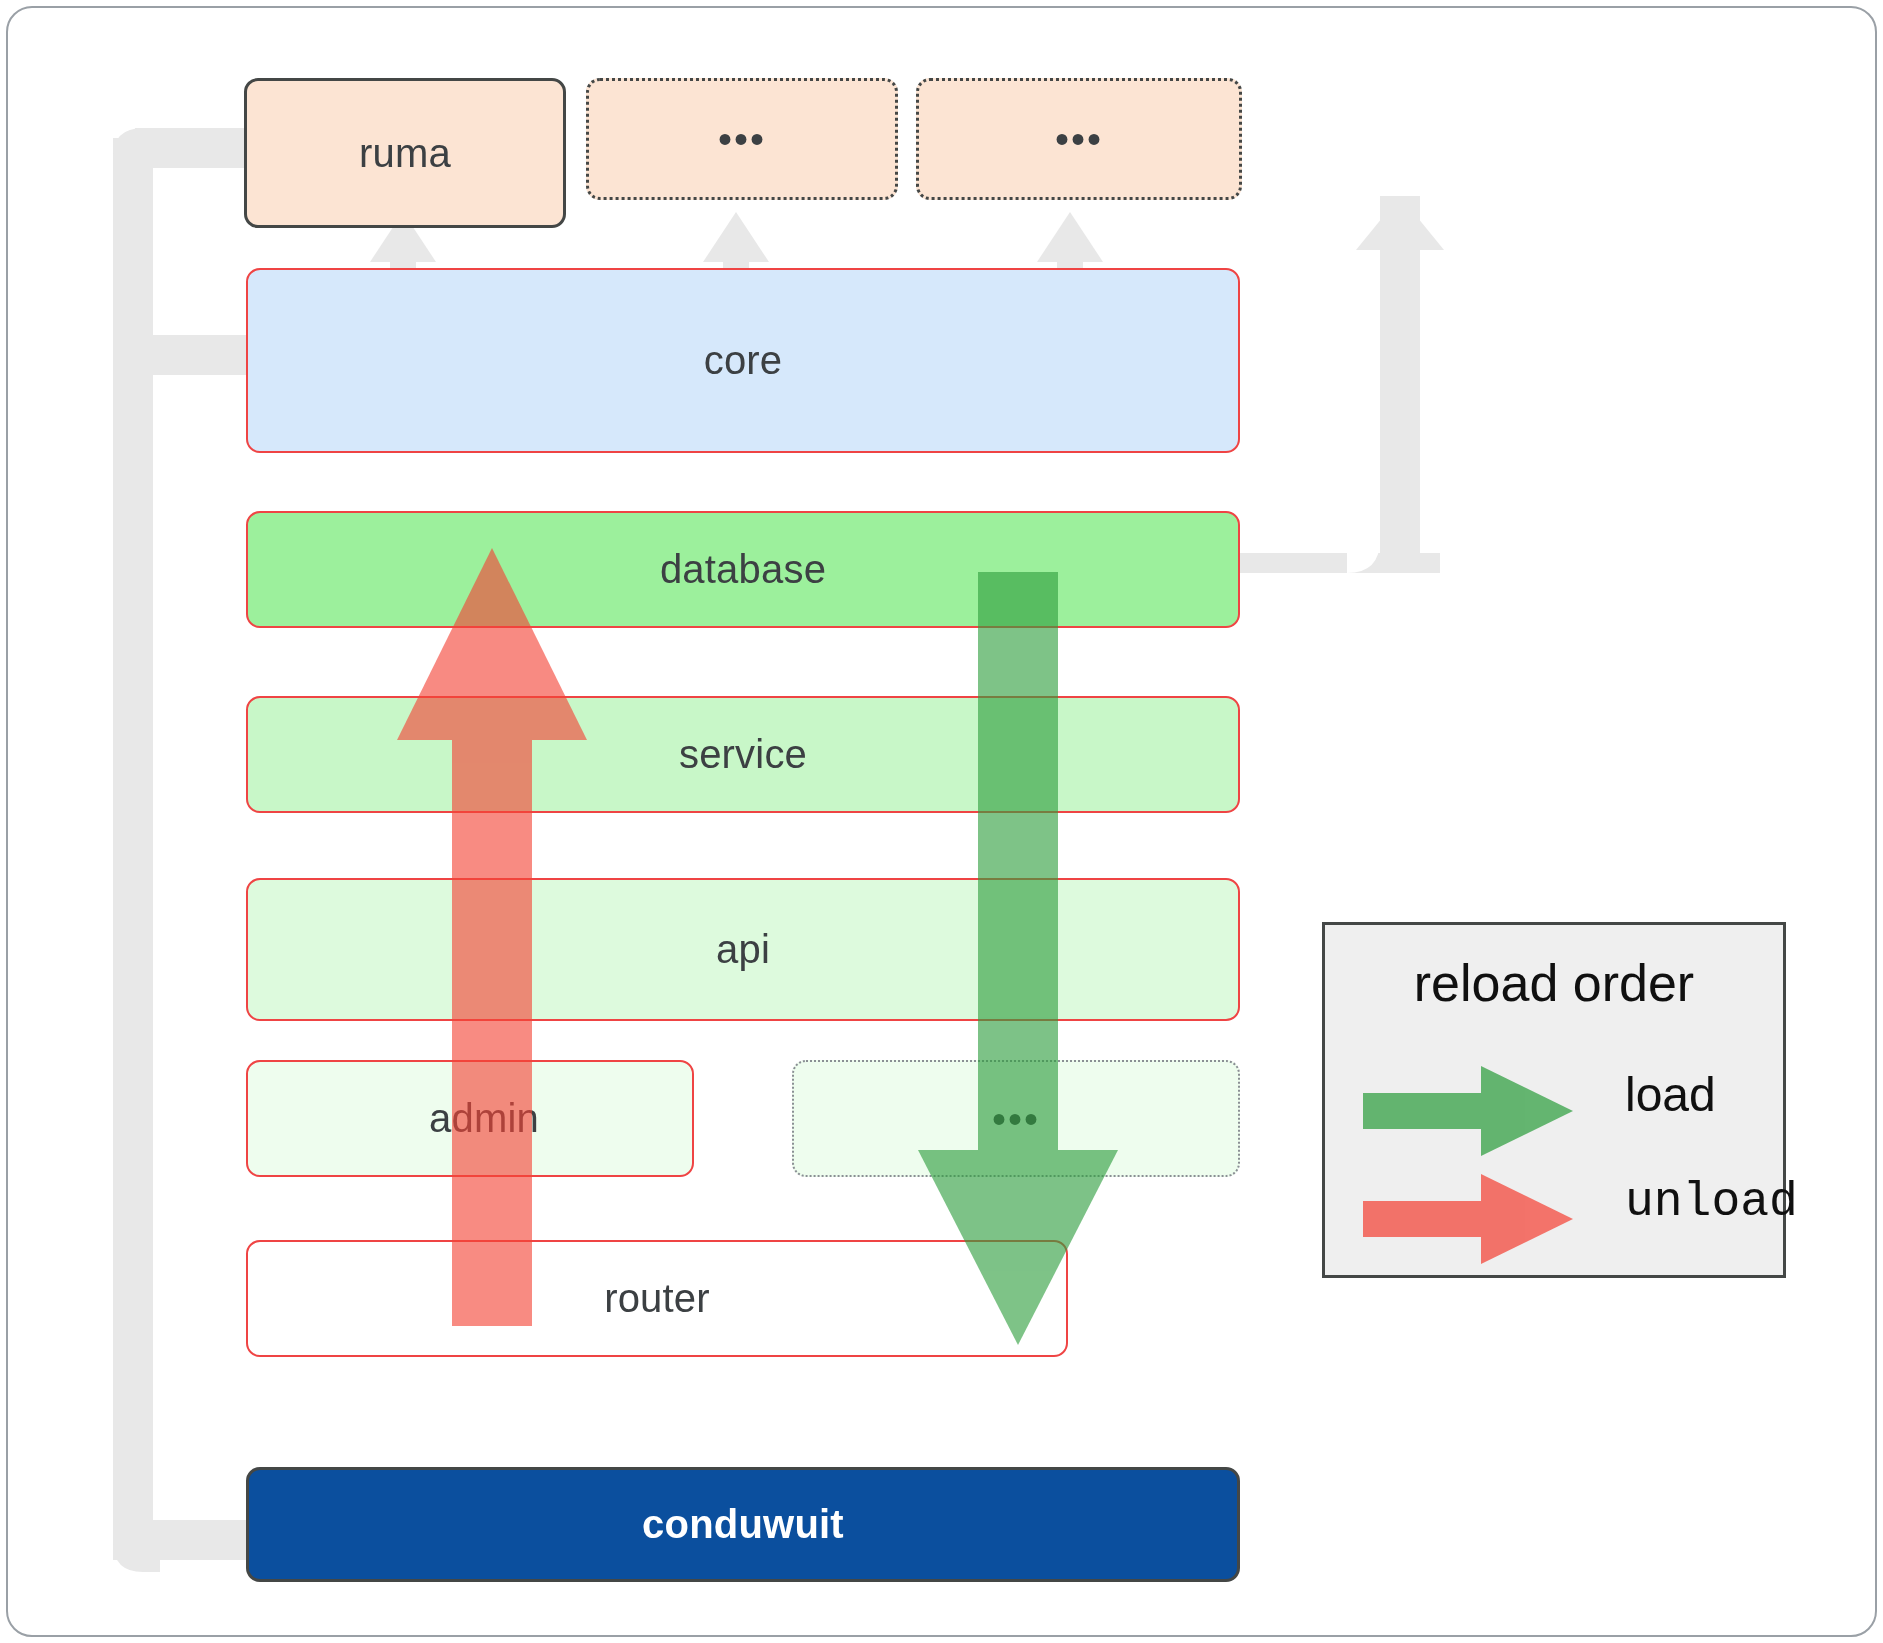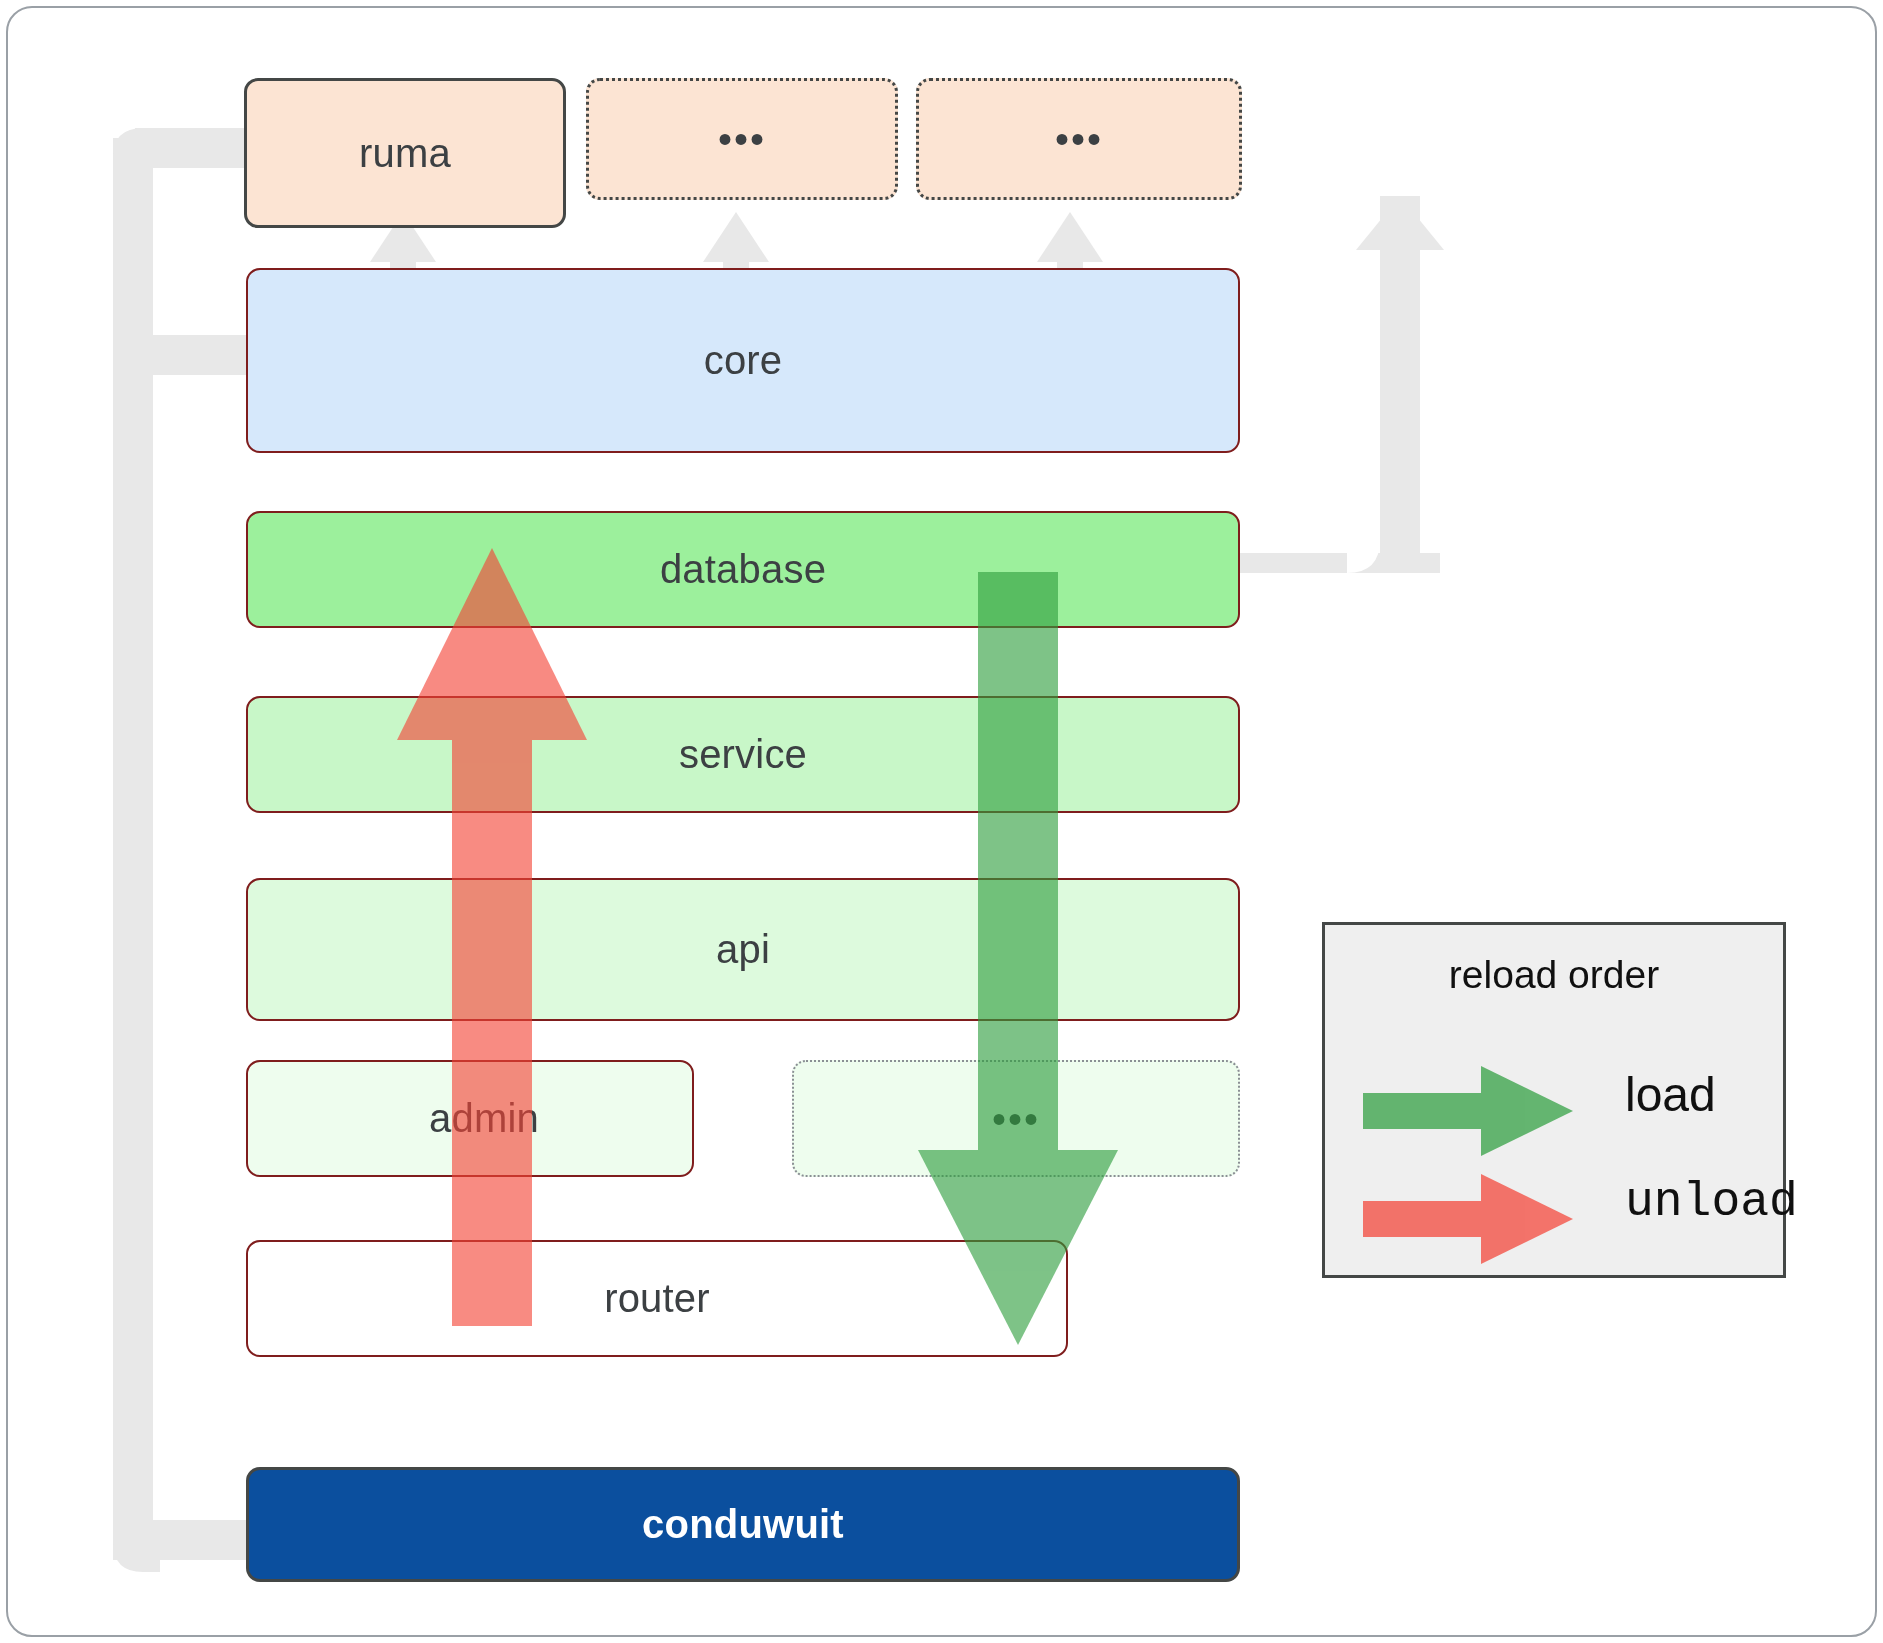--- a/index.html
+++ b/index.html
@@ -36,21 +36,21 @@
     align-items: center;
     justify-content: center;
     border-radius: 14px;
     font-size: 40px;
     color: #3c4043;
     letter-spacing: 0.2px;
     z-index: 4;
   }
   .node.solid { border: 3px solid #444746; }
   .node.dotted { border: 3px dotted #444746; }
-  .node.thin { border: 2px solid #7f1d1d; }
+  .node.thin { border: 2px solid #ef4444; }
   .node.thin-dotted { border: 2px dotted #8a8f94; }
 
   .dots-label {
     letter-spacing: 2px;
     font-size: 40px;
     line-height: 0.6;
   }
   .label-top { position: relative; z-index: 6; }
 
   svg.overlay {
@@ -72,21 +72,21 @@
     background: #efefef;
     border: 3px solid #444746;
     box-sizing: border-box;
     z-index: 7;
   }
   #legend .legend-title {
     position: absolute;
     left: 0; right: 0;
     top: 28px;
     text-align: center;
-    font-size: 39px;
+    font-size: 52px;
     color: #101010;
   }
   .legend-row { position: absolute; height: 70px; }
   .legend-row .legend-text {
     position: absolute;
     left: 262px;
     top: 6px;
     font-size: 48px;
     color: #101010;
     white-space: nowrap;

